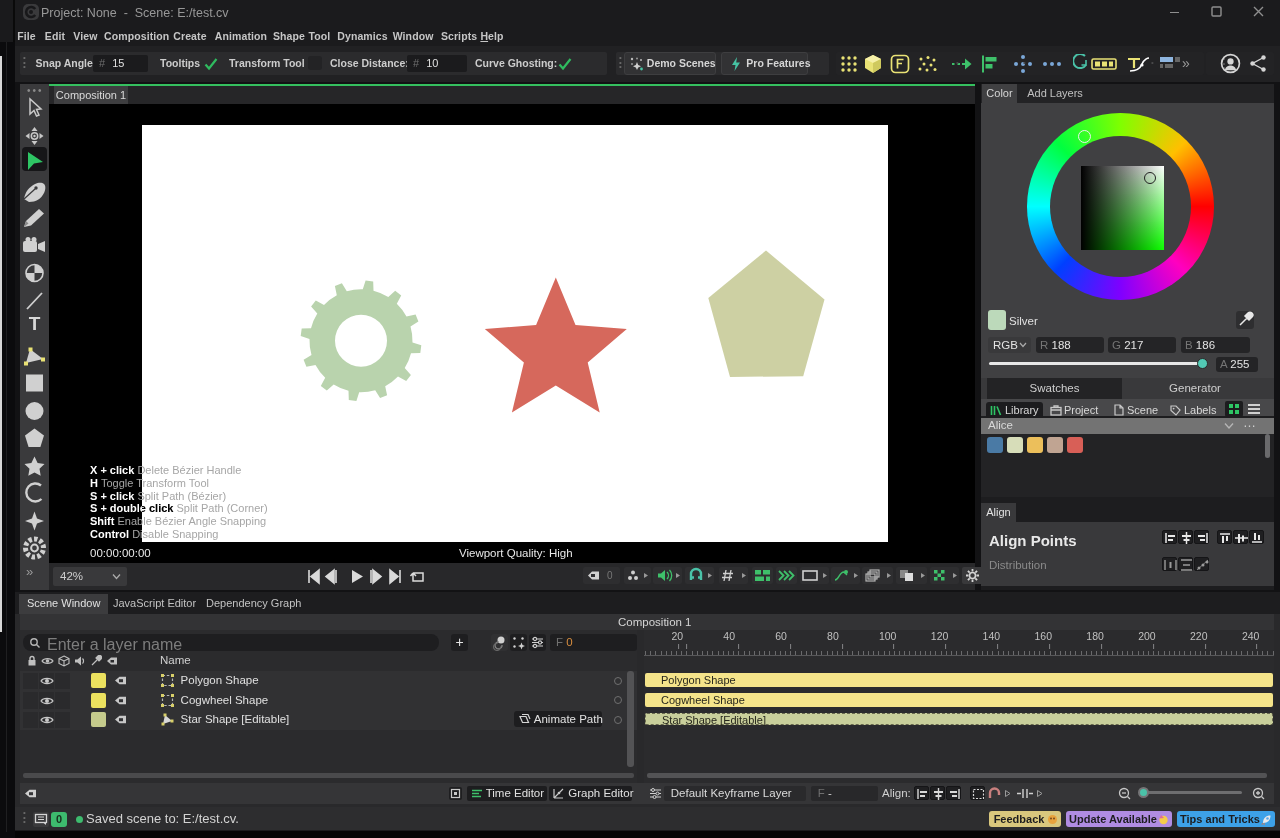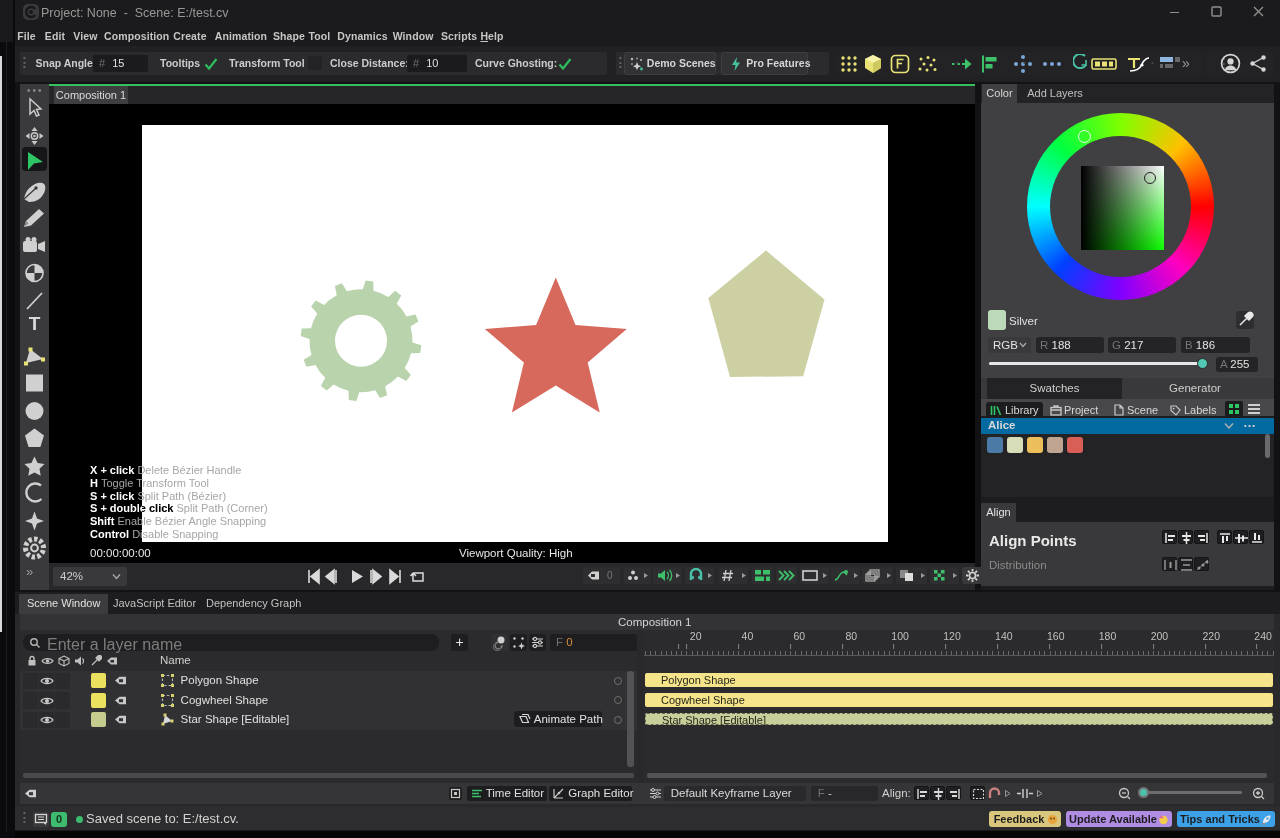--- a/index.html
+++ b/index.html
@@ -46,21 +46,21 @@
 .fld .lab { color:#757575; }
 .seg-tab { position:absolute; height:21px; font-size:11.5px; line-height:21px; text-align:center; color:#cfcfcf; }
 .lib-btn { position:absolute; top:3px; height:17px; border-radius:3px; color:#d8d8d8; font-size:11px; line-height:17px; white-space:nowrap; }
 .sw { position:absolute; top:0; width:15.5px; height:16px; border-radius:3px; }
 .alignbtn { position:absolute; width:15px; height:14px; background:#1f1f21; border:1px solid #151517; border-radius:2px; }
 .btab { position:absolute; top:2px; height:20px; padding:0 8px; font-size:11px; line-height:19px; color:#c2c2c2; white-space:nowrap; }
 .lrow { position:absolute; left:0; width:617px; height:19.5px; background:#313133; }
 .cell { position:absolute; top:1.5px; width:15px; height:16.5px; background:#2a2a2c; }
 .sbtn { position:absolute; top:4px; height:16px; border-radius:3px; color:#1d1d1f; font-size:11px; font-weight:bold; text-align:center; line-height:16px; }
 .vpb { position:absolute; top:4px; height:17px; background:#2e2e30; border-radius:2px; }
-.rnum { position:absolute; top:0; width:30px; text-align:right; color:#c0c0c0; font-size:10.5px; }
+.rnum { position:absolute; top:0; width:30px; text-align:left; color:#c0c0c0; font-size:10.5px; }
 .tbar { position:absolute; left:1px; width:628px; height:14.5px; border-radius:2px; color:#26261c; font-size:11px; line-height:14.5px; }
 </style>
 </head>
 <body>
 <div id="root">
 <div id="behind">
   <div class="abs" style="left:0;top:0;width:13px;height:42px;background:#1a1a1c;"></div>
   <div class="abs" style="left:13px;top:0;width:2px;height:42px;background:#0a0a0a;"></div>
   <div class="abs" style="left:0;top:42px;width:15px;height:796px;background:#0b0b0d;"></div>
   <div class="abs" style="left:0;top:56px;width:2px;height:576px;background:#d8d8d8;"></div>
@@ -489,21 +489,21 @@
                   <rect x="4" y="9" width="4" height="4"></rect>
                   <rect x="10" y="9" width="4" height="4"></rect>
                 </g>
               </svg></div>
         <div class="abs" style="left:264px;top:2px;width:18px;height:16px;"><svg width="18" height="16" viewBox="0 0 18 16">
                 <g stroke="#d0d0d0" stroke-width="1.8">
                   <path d="M3 4 H15 M3 8 H15 M3 12 H15"></path>
                 </g>
               </svg></div>
       </div>
-      <div class="abs" style="left:0;top:334px;right:0;height:22px;background:#0369a1;font-weight:bold;">
+      <div class="abs" style="left:0;top:334px;right:0;height:22px;background:#737373;">
         <div class="txt" style="left:7px;top:1px;color:#d8d8d8;font-size:11.5px;">Alice</div>
         <svg class="abs" style="left:243px;top:4px;" width="10" height="8" viewBox="0 0 10 8">
               <path d="M1 1.5 L5 6 L9 1.5" fill="none" stroke="#b5b5b5" stroke-width="1.4"></path>
             </svg>
         <div class="txt" style="left:262px;top:-3px;color:#cfcfcf;font-size:13px;letter-spacing:1px;">…</div>
       </div>
       <div class="abs" style="left:0;top:350px;right:0;height:63px;background:#232325;">
         <div class="sw" style="left:6px;top:3px;background:#4a7aa5;"></div>
         <div class="sw" style="left:26px;top:3px;background:#d7ddb9;"></div>
         <div class="sw" style="left:46px;top:3px;background:#ecbf5b;"></div>

